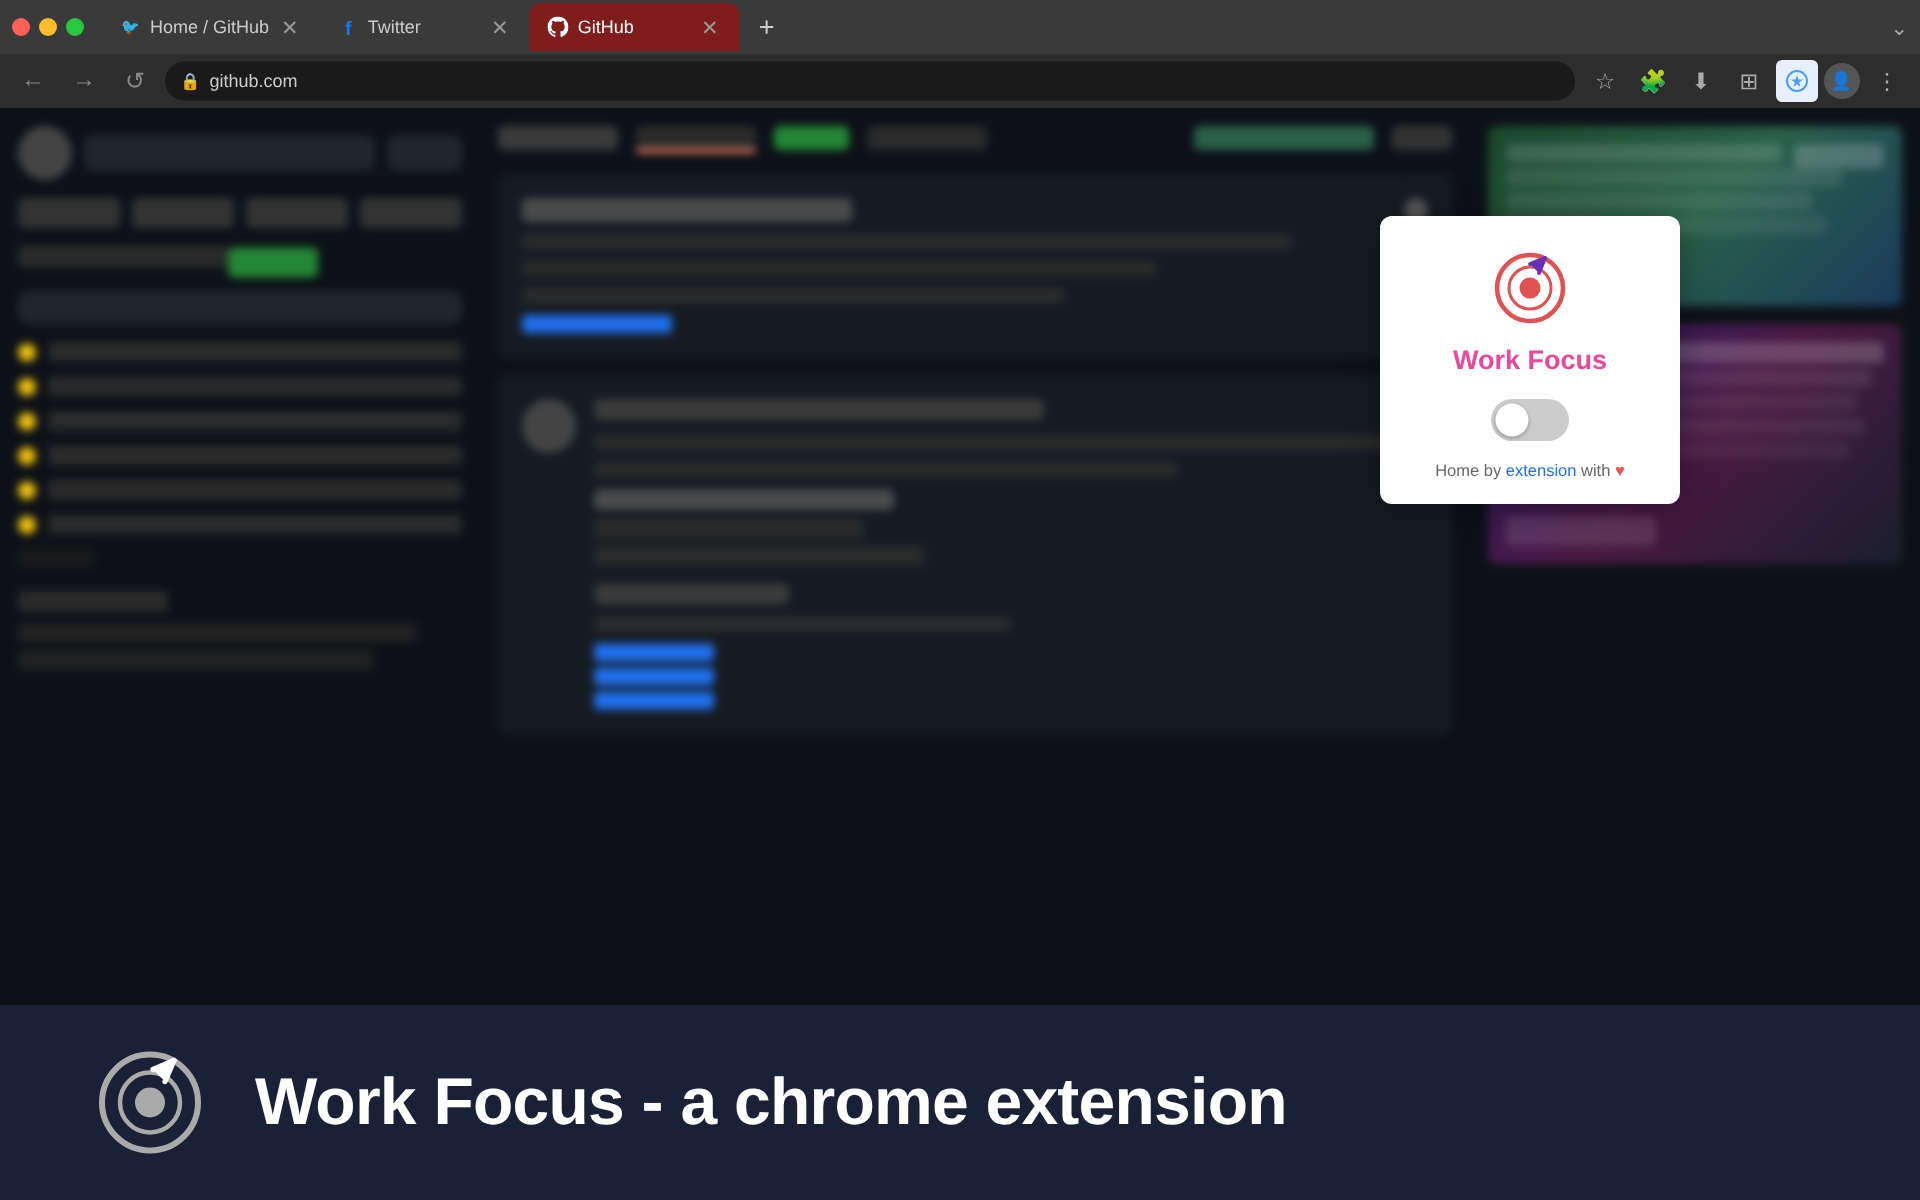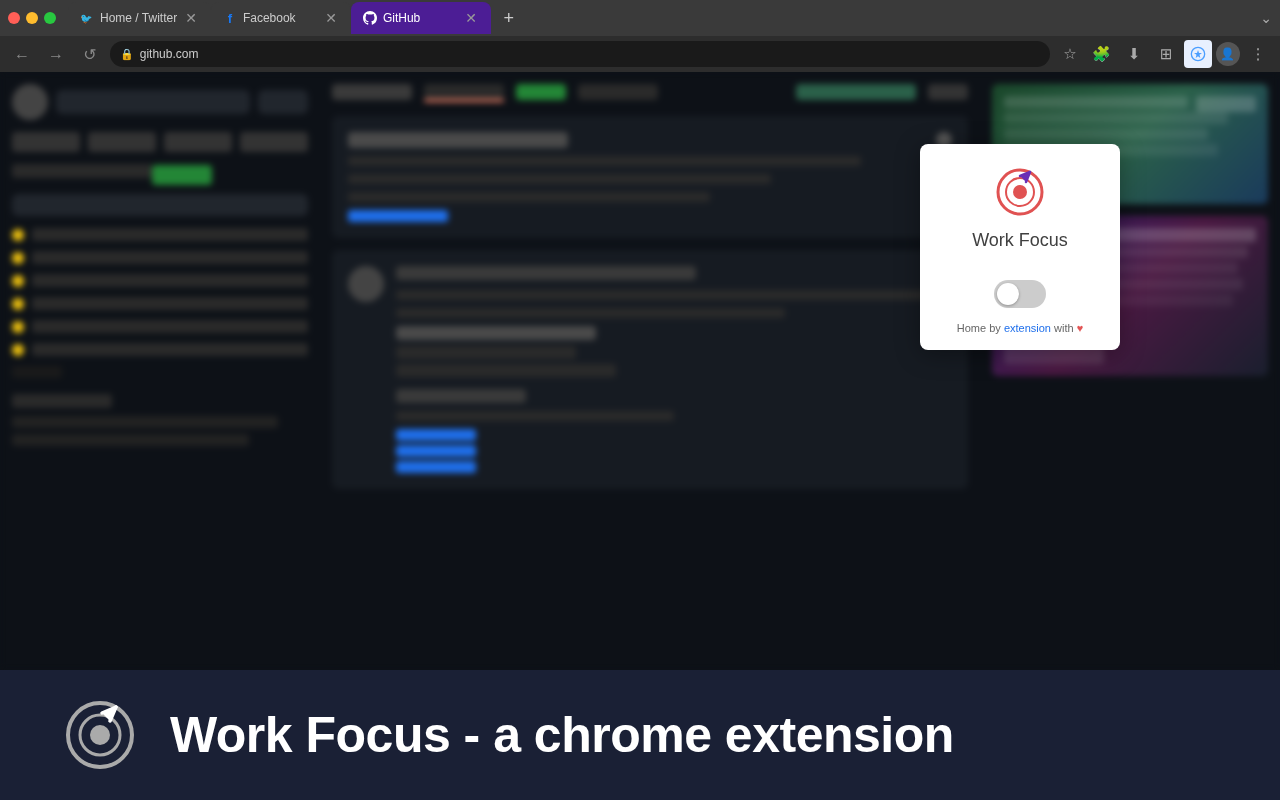--- a/index.html
+++ b/index.html
@@ -60,21 +60,21 @@
       border-radius: 8px 8px 0 0;
       font-size: 12px;
       color: #ccc;
       cursor: pointer;
       max-width: 220px;
       min-width: 140px;
       position: relative;
     }
 
     .tab.active {
-      background: #4c1d95;
+      background: #7f1d1d;
       color: #fff;
     }
 
     .tab:not(.active) {
       background: #3a3a3a;
     }
 
     .tab-favicon {
       width: 14px;
       height: 14px;
@@ -361,23 +361,23 @@
     }
 
     .popup-icon {
       width: 56px;
       height: 56px;
       margin-bottom: 10px;
     }
 
     .popup-title {
       font-size: 18px;
-      font-weight: 400;
-      color: #404040;
-      margin-bottom: 28px;
+      font-weight: 700;
+      color: #ec4899;
+      margin-bottom: 14px;
       text-align: center;
       line-height: 1.2;
     }
 
     .toggle-switch {
       width: 52px;
       height: 28px;
       background: #ccc;
       border-radius: 14px;
       position: relative;
@@ -424,21 +424,21 @@
     .banner-icon-wrap {
       width: 80px;
       height: 80px;
       flex-shrink: 0;
       display: flex;
       align-items: center;
       justify-content: center;
     }
 
     .banner-text {
-      font-size: 50px;
+      font-size: 44px;
       font-weight: 800;
       color: white;
       letter-spacing: -0.5px;
     }
 
     
     .twitter-icon { color: #1da1f2; }
     .facebook-icon { color: #1877f2; }
     .github-icon { color: #fff; }
   </style>
@@ -451,27 +451,27 @@
     <div class="traffic-lights">
       <div class="traffic-light tl-red"></div>
       <div class="traffic-light tl-yellow"></div>
       <div class="traffic-light tl-green"></div>
     </div>
 
     <div class="tabs-row">
 
       <div class="tab">
         <div class="tab-favicon twitter-icon">🐦</div>
-        <span class="tab-title">Home / Twitter</span>
+        <span class="tab-title">Home / GitHub</span>
         <span class="tab-close">✕</span>
       </div>
 
       <div class="tab">
         <div class="tab-favicon facebook-icon" style="font-weight:800; font-size:13px;">f</div>
-        <span class="tab-title">Facebook</span>
+        <span class="tab-title">Twitter</span>
         <span class="tab-close">✕</span>
       </div>
 
       <div class="tab active">
         <div class="tab-favicon github-icon">
           <svg width="14" height="14" viewBox="0 0 16 16" fill="white">
             <path d="M8 0C3.58 0 0 3.58 0 8c0 3.54 2.29 6.53 5.47 7.59.4.07.55-.17.55-.38 0-.19-.01-.82-.01-1.49-2.01.37-2.53-.49-2.69-.94-.09-.23-.48-.94-.82-1.13-.28-.15-.68-.52-.01-.53.63-.01 1.08.58 1.23.82.72 1.21 1.87.87 2.33.66.07-.52.28-.87.51-1.07-1.78-.2-3.64-.89-3.64-3.95 0-.87.31-1.59.82-2.15-.08-.2-.36-1.02.08-2.12 0 0 .67-.21 2.2.82.64-.18 1.32-.27 2-.27.68 0 1.36.09 2 .27 1.53-1.04 2.2-.82 2.2-.82.44 1.1.16 1.92.08 2.12.51.56.82 1.27.82 2.15 0 3.07-1.87 3.75-3.65 3.95.29.25.54.73.54 1.48 0 1.07-.01 1.93-.01 2.2 0 .21.15.46.55.38A8.013 8.013 0 0016 8c0-4.42-3.58-8-8-8z"></path>
           </svg>
         </div>
         <span class="tab-title">GitHub</span>

